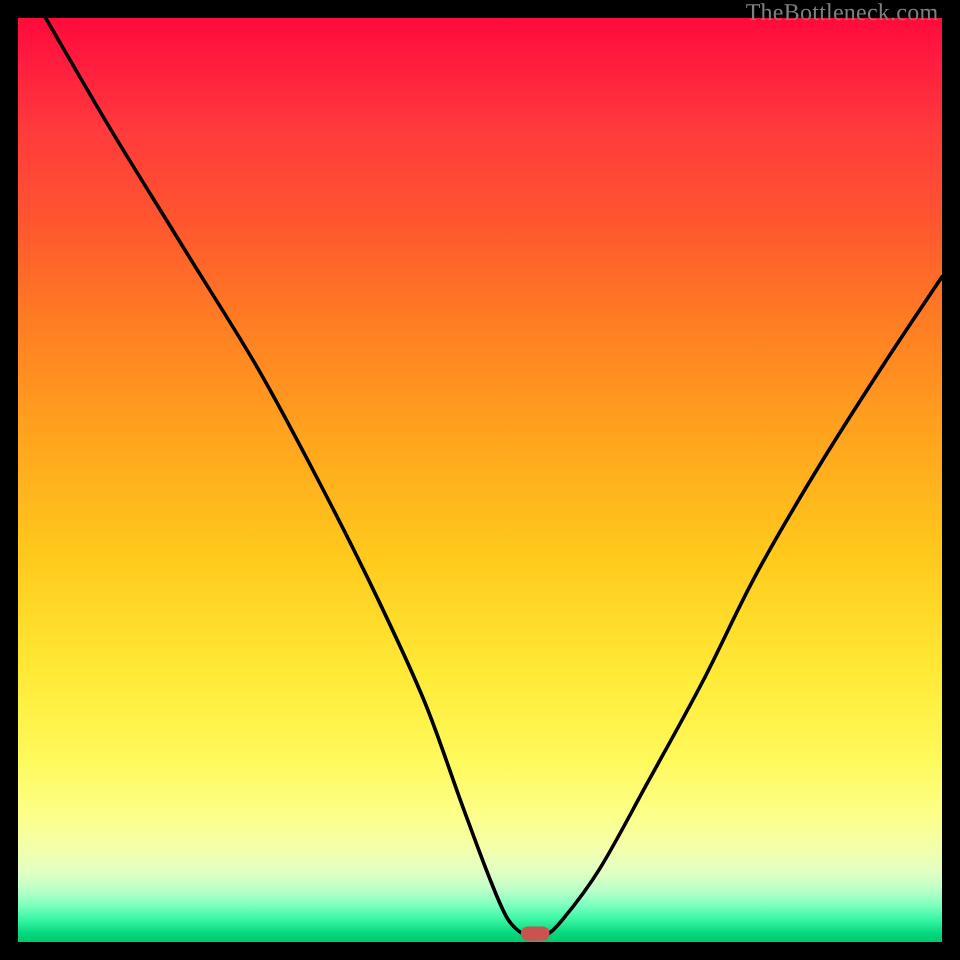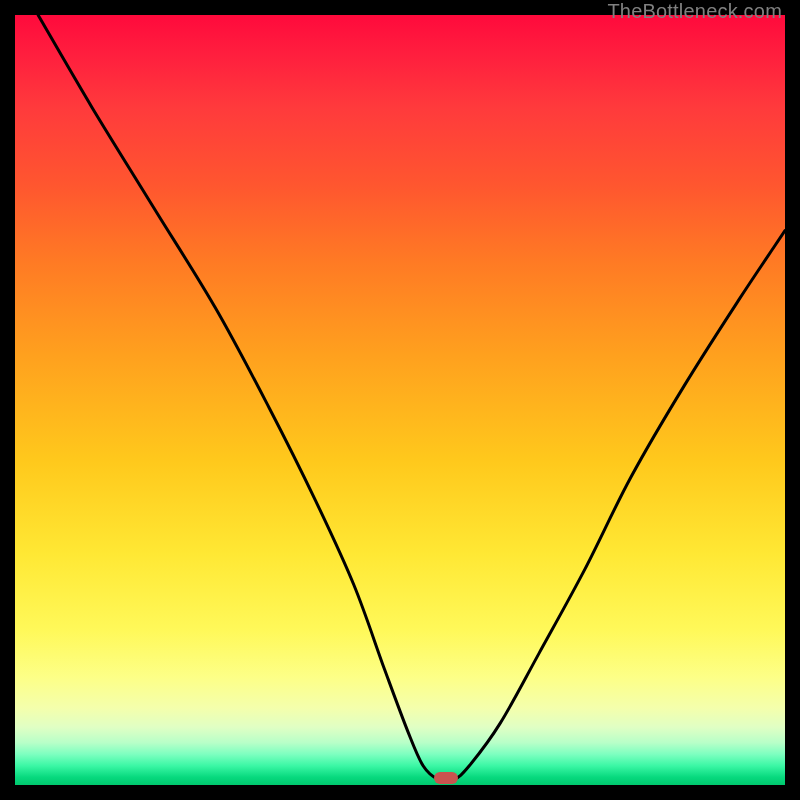--- a/index.html
+++ b/index.html
@@ -9,20 +9,21 @@
     height: 800px;
     background: #000;
     overflow: hidden;
     font-family: Arial, Helvetica, sans-serif;
   }
   .frame {
     position: relative;
     width: 800px;
     height: 800px;
     background: #000;
+    font-family: Liberation Serif, serif;
   }
   .plot-area {
     position: absolute;
     left: 15px;
     top: 15px;
     width: 770px;
     height: 770px;
     overflow: hidden;
   }
   .gradient {

